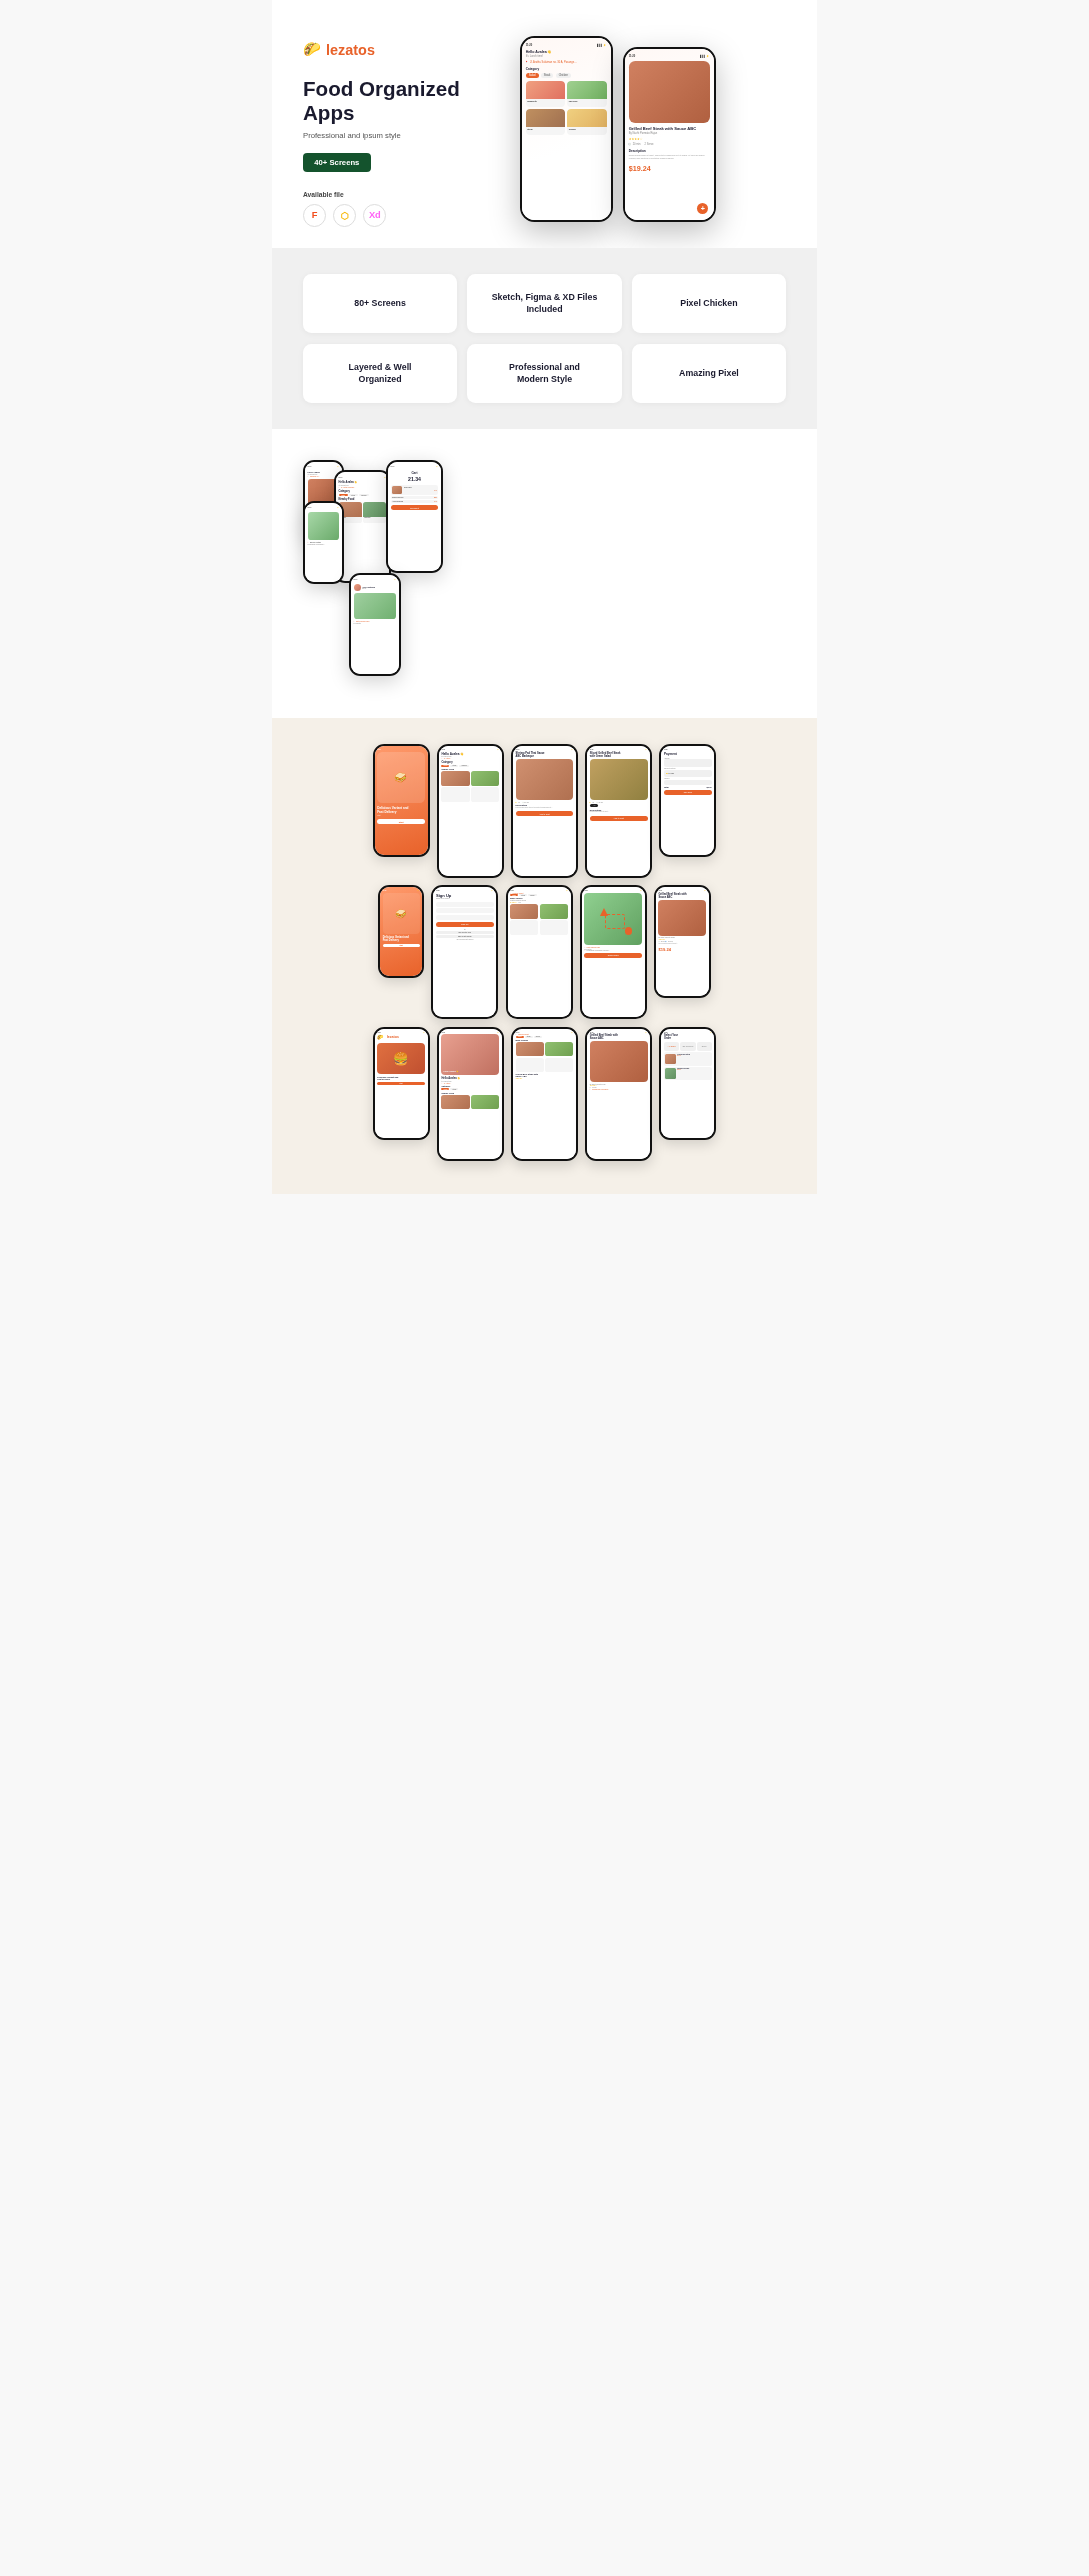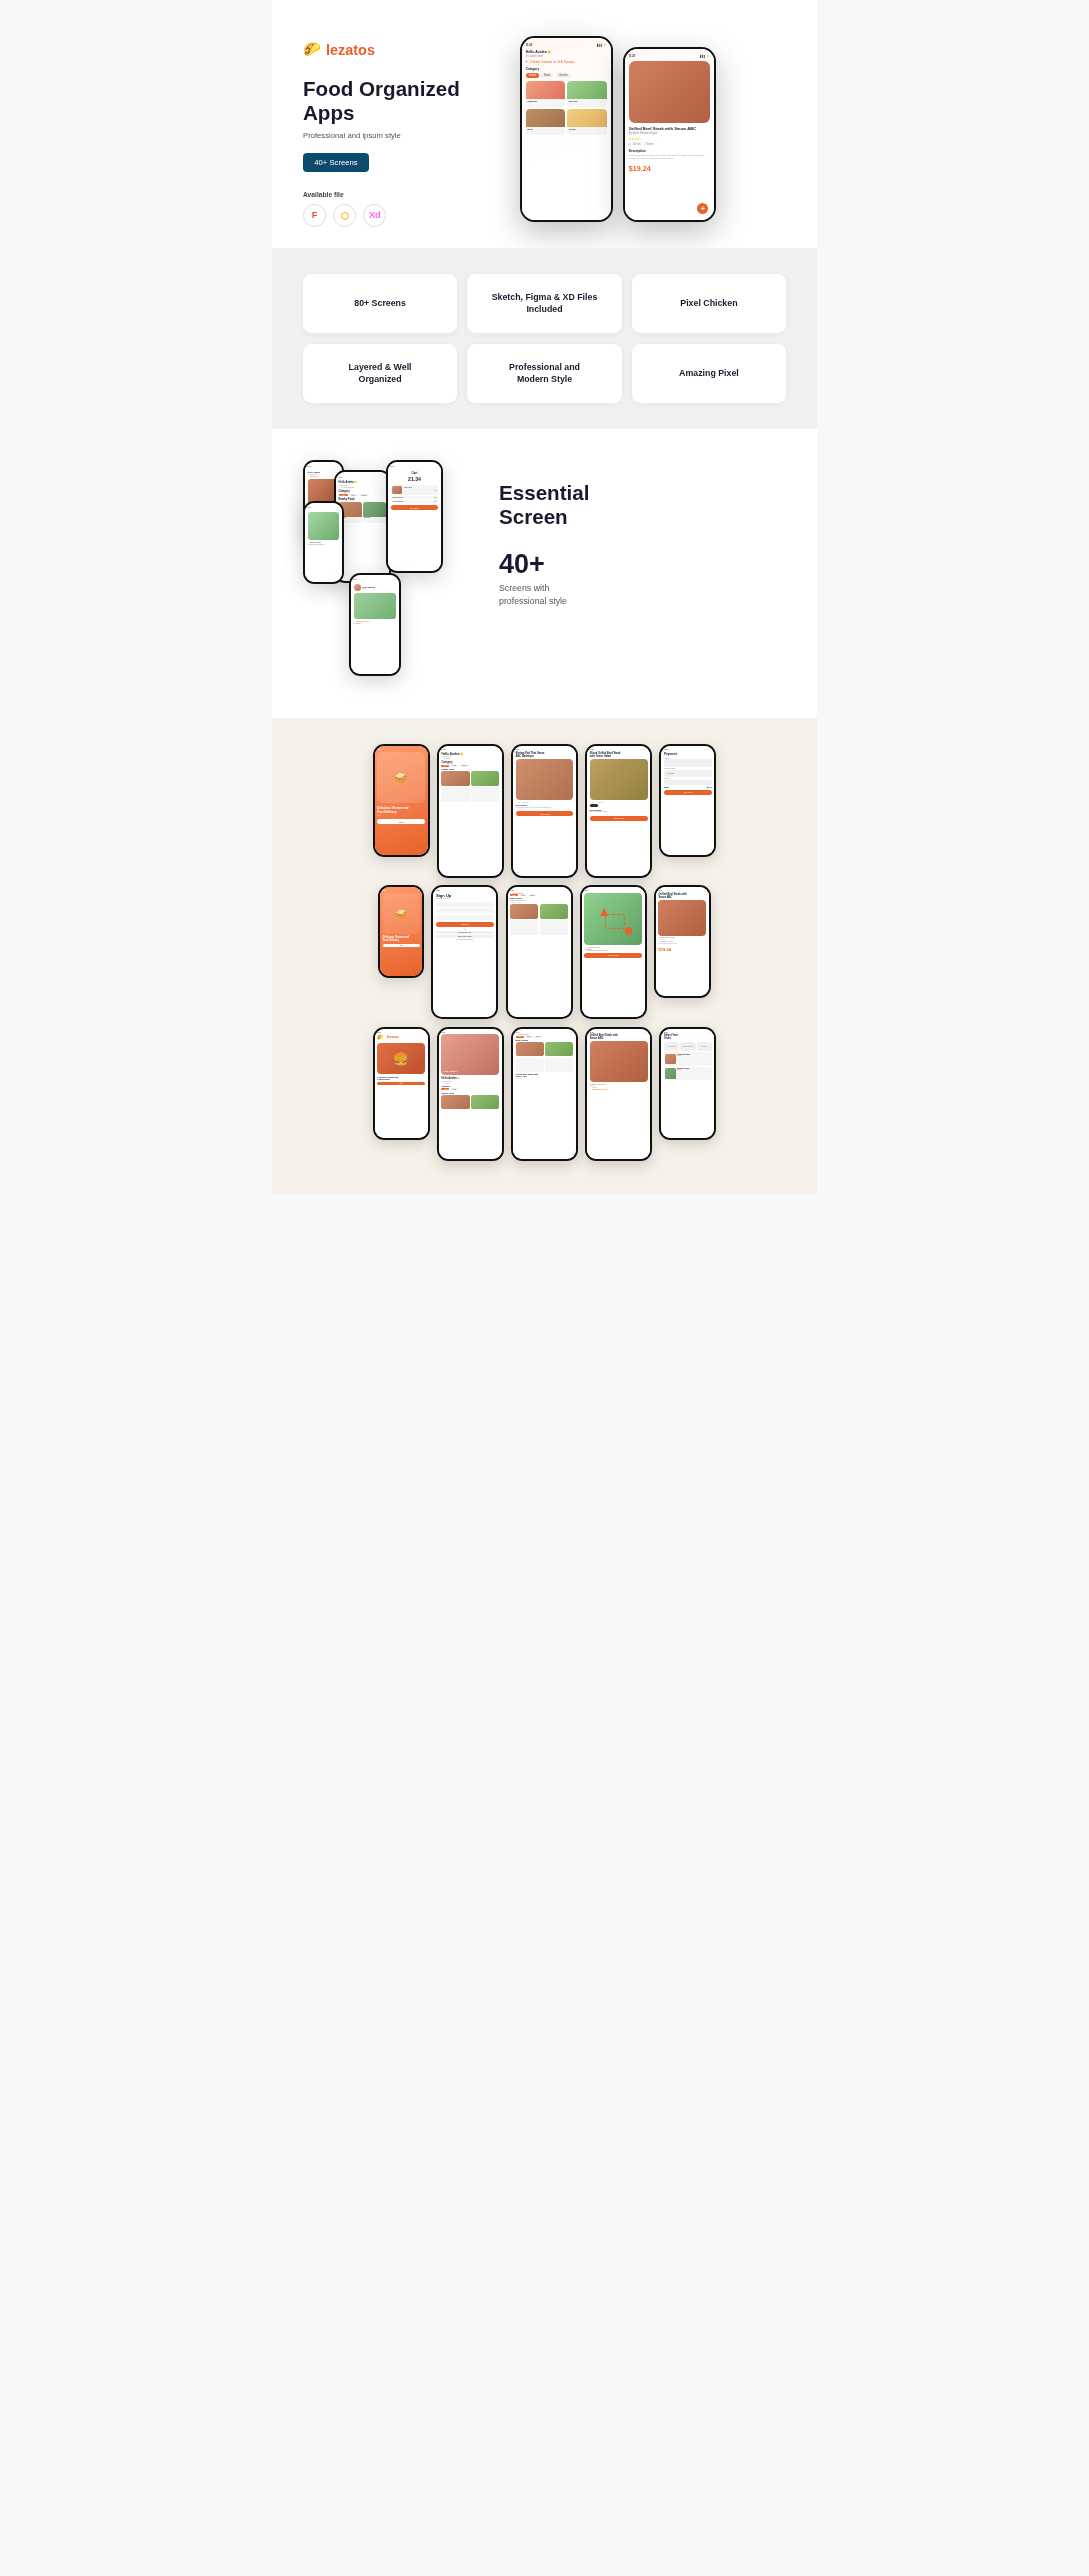--- a/index.html
+++ b/index.html
@@ -48,26 +48,26 @@
       margin-bottom: 7.2px;
     }
     .hero-subtitle {
       font-size: 7.7px;
       color: #555;
       margin-bottom: 12.4px;
       font-weight: 500;
     }
     .hero-badge {
       display: inline-block;
-      background: #0c4a6e;
+      background: #14532d;
       color: #fff;
       border-radius: 4.1px;
       padding: 5.2px 11.3px;
       font-size: 7.7px;
-      font-weight: 400;
+      font-weight: 700;
       margin-bottom: 18.6px;
     }
     .available-label {
       font-size: 6.7px;
       color: #444;
       font-weight: 600;
       margin-bottom: 6.2px;
     }
     .file-icons {
       display: flex;
@@ -641,25 +641,20 @@
             <div style="font-size:1.5px;color:#888">Driver</div>
           </div>
         </div>
         <div style="background:#f0f0f0;border-radius:3.1px;height:26px;margin-bottom:2.1px;background:linear-gradient(135deg,#a0d0a0,#70b070)"></div>
         <div style="font-size:1.5px;color:#E8622A;margin-bottom:0.5px">📍 Rasto Parmaly Raju</div>
         <div style="font-size:1.5px;color:#888">10 minutes</div>
       </div>
     </div>
   </div>
 
-  <div class="essential-right">
-    <h2 class="essential-title">Essential<br>Screen</h2>
-    <div class="essential-count">40+</div>
-    <p class="essential-desc">Screens with<br>professional style</p>
-  </div>
 </section>
 
 <section class="showcase">
 
   <div class="showcase-row">
 
     <div class="showcase-phone sp-md">
       <div class="sp-screen sp-orange">
         <div class="sp-status white">
             <span>11:20</span>

